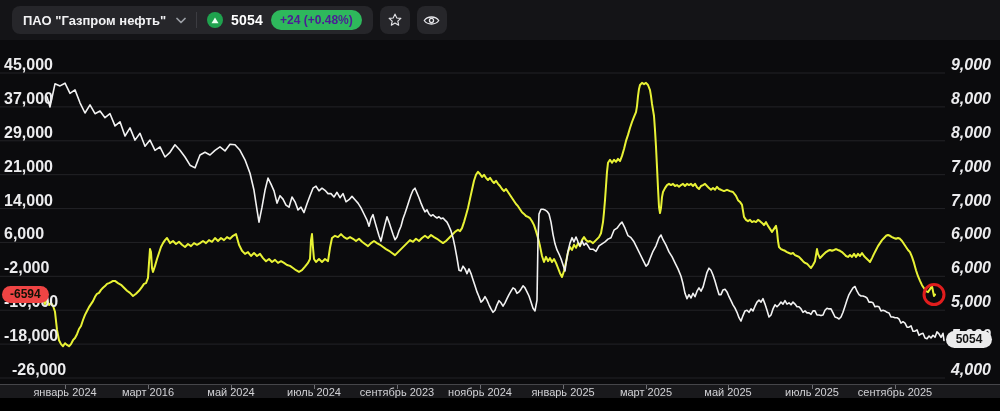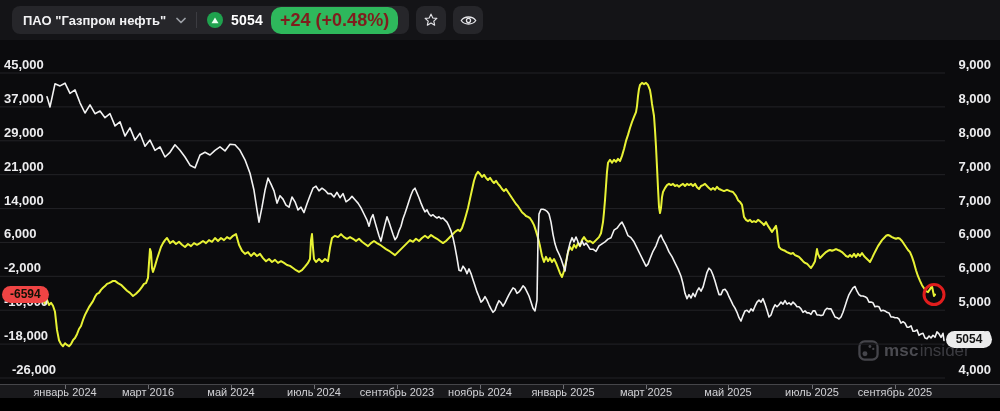--- a/index.html
+++ b/index.html
@@ -6,30 +6,30 @@
     font-family:"Liberation Sans","DejaVu Sans",sans-serif;-webkit-font-smoothing:antialiased;}
   .app{position:relative;width:1000px;height:411px;}
   
   .hdr{position:relative;height:40px;background:#141417;display:flex;align-items:center;padding-left:12px;gap:7px;}
   .inst-pill{display:flex;align-items:center;height:28px;background:#26262a;border-radius:8px;padding:0 11px;gap:8px;cursor:pointer;}
   .inst-title{color:#f2f2f4;font-size:13px;font-weight:700;white-space:nowrap;}
   .chev{display:flex;align-items:center;margin-left:2px;}
   .divider{width:1px;height:16px;background:#3c3c41;margin:0 2px;}
   .dir-circle{width:16px;height:16px;border-radius:50%;background:#1fa24e;display:flex;align-items:center;justify-content:center;}
   .price{color:#fff;font-size:14px;font-weight:700;letter-spacing:.2px;}
-  .badge{background:#2eb85c;color:#7f1d1d;font-size:18px;font-weight:700;border-radius:10px;padding:3px 9px;white-space:nowrap;}
+  .badge{background:#2eb85c;color:#4c1d95;font-size:12px;font-weight:700;border-radius:10px;padding:3px 9px;white-space:nowrap;}
   .icon-btn{width:30px;height:28px;background:#26262a;border:none;border-radius:8px;display:flex;align-items:center;justify-content:center;cursor:pointer;padding:0;}
   
   .chart{position:relative;width:1000px;height:371px;background:#0b0b0d;}
   .watermark{position:absolute;left:858px;top:300px;display:flex;align-items:center;gap:5px;z-index:1;opacity:.85;}
   .wm-bold{color:#57575d;font-size:17px;font-weight:700;letter-spacing:.2px;}
   .wm-light{color:#44444a;font-size:17px;font-weight:400;margin-left:-4px;}
   #plot{position:absolute;left:0;top:0;z-index:2;}
-  .ylab{position:absolute;font-size:13px;font-weight:700;color:#ececee;z-index:3;line-height:12px;}
-  .ylab.right{text-align:right;}
+  .ylab{position:absolute;font-size:16px;font-weight:700;color:#ececee;z-index:3;line-height:12px;}
+  .ylab.right{text-align:right;font-style:italic;}
   .vpill{position:absolute;z-index:4;font-size:12px;font-weight:700;border-radius:9px;padding:2px 8px;line-height:13px;}
   .vpill.left{left:2px;background:#ef4444;color:#121206;}
   .vpill.right{left:946px;background:#ececec;color:#151515;min-width:30px;text-align:center;}
   .x-axis{position:absolute;left:0;top:344px;width:1000px;height:13px;background:#19191c;border-top:1px solid #46464a;z-index:3;}
   .xtick{position:absolute;top:0;width:1px;height:4px;background:#6f6f74;}
   .xlab{position:absolute;top:1px;transform:translateX(-50%);font-size:11px;color:#d2d2d6;white-space:nowrap;}
   .bottom-bar{position:absolute;left:0;top:358px;width:1000px;height:13px;background:#000;z-index:3;}
 </style>
 </head>
 <body>
@@ -64,32 +64,20 @@
       <span style="display:flex;">
         <svg width="17" height="13" viewBox="0 0 20 14">
             <path d="M1.5 7 C 5 1.5, 15 1.5, 18.5 7 C 15 12.5, 5 12.5, 1.5 7 Z" fill="none" stroke="#e6e6ea" stroke-width="1.5"></path>
             <circle cx="10" cy="7" r="2.4" fill="none" stroke="#e6e6ea" stroke-width="1.5"></circle>
           </svg>
       </span>
     </button>
   </header>
 
   <div class="chart">
-    <div class="watermark">
-      <span style="display:flex;">
-        <svg width="21" height="21" viewBox="0 0 22 22">
-            <rect x="1.5" y="1.5" width="19" height="19" rx="5.5" fill="none" stroke="#505056" stroke-width="2.4"></rect>
-            <circle cx="7.3" cy="14.5" r="2.6" fill="#505056"></circle>
-            <circle cx="12.5" cy="6.8" r="1.5" fill="#505056"></circle>
-            <circle cx="16" cy="9.3" r="1.2" fill="#505056"></circle>
-          </svg>
-      </span>
-      <span class="wm-bold">msc</span>
-      <span class="wm-light">insider</span>
-    </div>
 
     <svg id="plot" width="1000" height="344" viewBox="0 0 1000 344">
         <line x1="0" y1="33.0" x2="945" y2="33.0" stroke="#232327" stroke-width="1"></line>
         <line x1="0" y1="66.9" x2="945" y2="66.9" stroke="#232327" stroke-width="1"></line>
         <line x1="0" y1="100.8" x2="945" y2="100.8" stroke="#232327" stroke-width="1"></line>
         <line x1="0" y1="134.7" x2="945" y2="134.7" stroke="#232327" stroke-width="1"></line>
         <line x1="0" y1="168.6" x2="945" y2="168.6" stroke="#232327" stroke-width="1"></line>
         <line x1="0" y1="202.4" x2="945" y2="202.4" stroke="#232327" stroke-width="1"></line>
         <line x1="0" y1="236.3" x2="945" y2="236.3" stroke="#232327" stroke-width="1"></line>
         <line x1="0" y1="270.2" x2="945" y2="270.2" stroke="#232327" stroke-width="1"></line>

